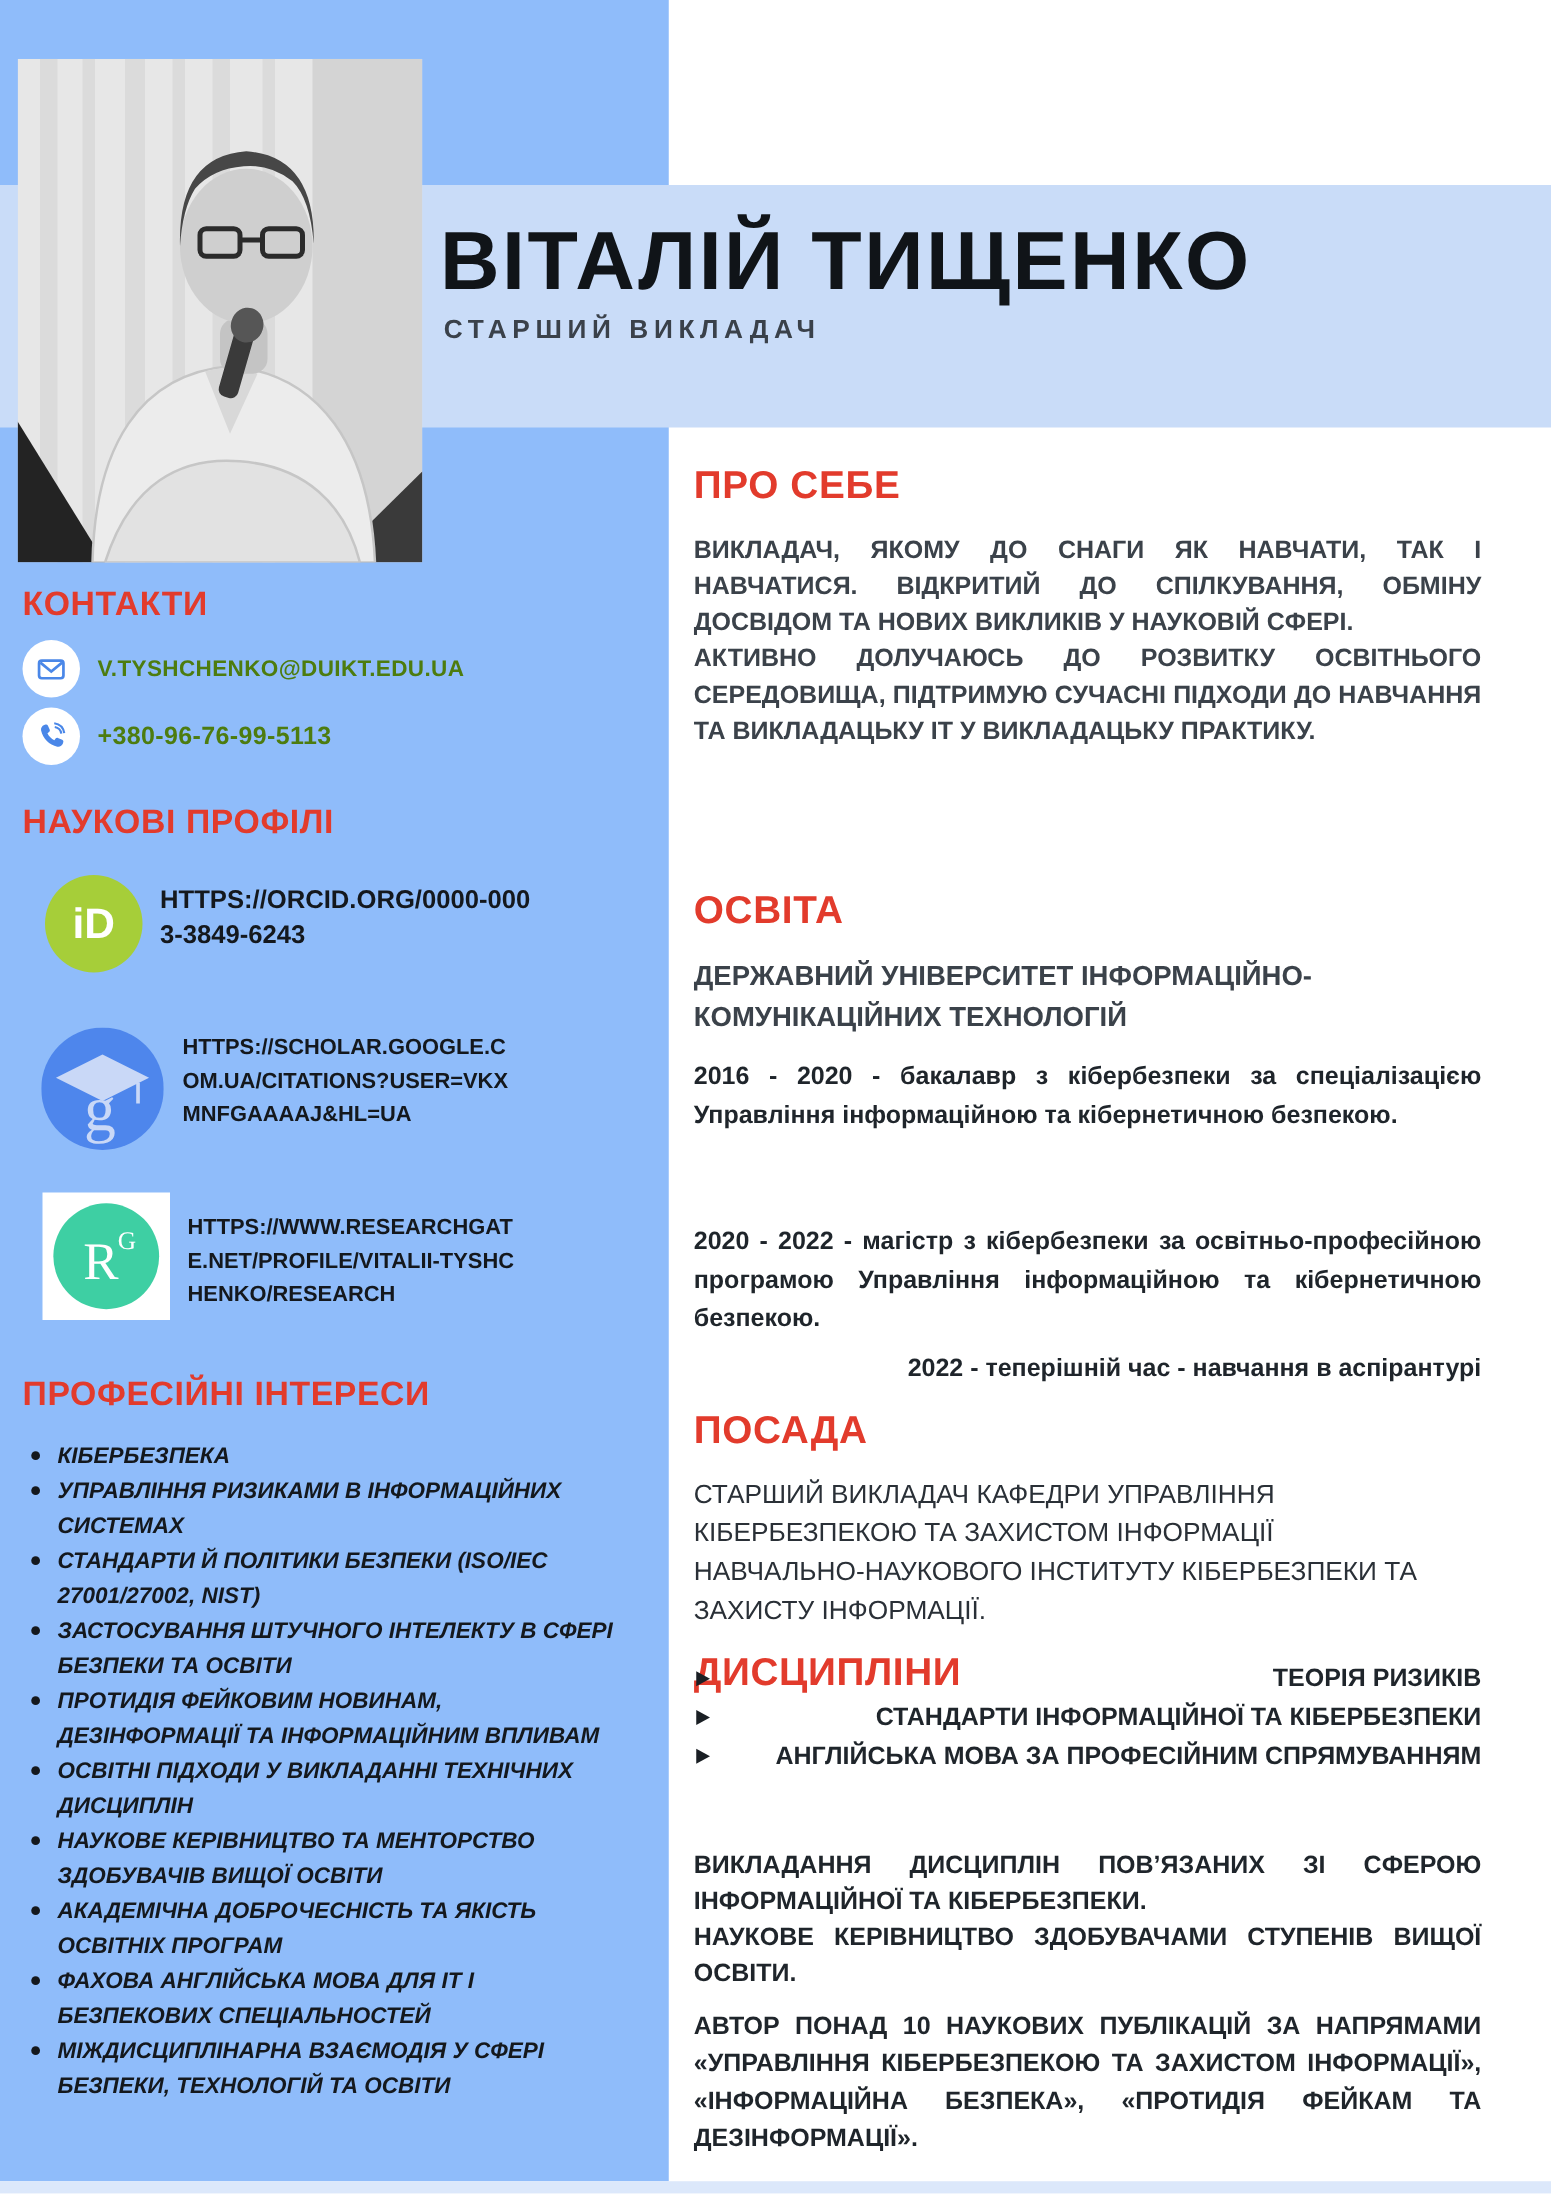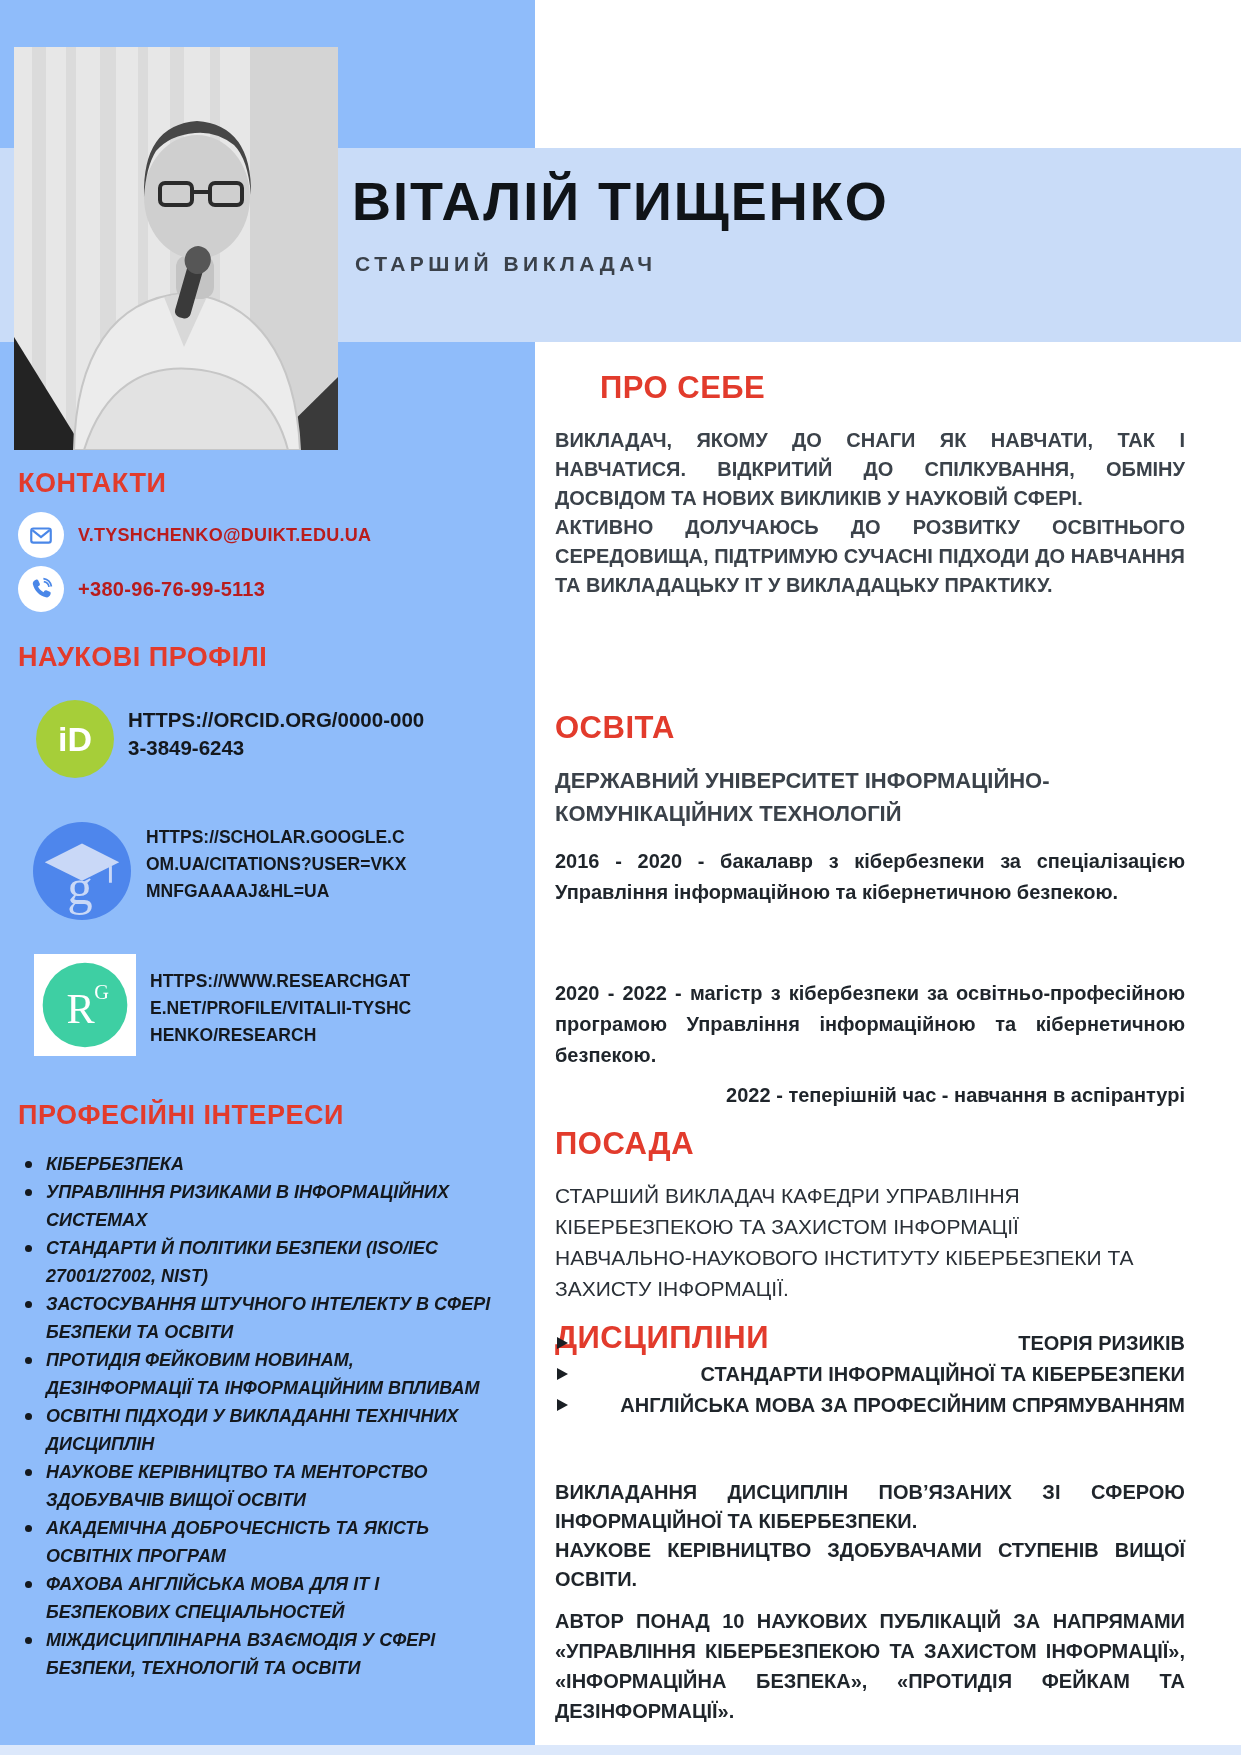--- a/index.html
+++ b/index.html
@@ -8,42 +8,42 @@
     font-family:"Liberation Sans","DejaVu Sans",sans-serif;
   }
   
   .sidebar{position:absolute;left:0;top:0;width:535px;height:1745px;background:#8FBCFA;}
   .header-band{position:absolute;left:0;top:148px;width:1241px;height:194px;background:#C9DCF8;}
   .bottom-strip{position:absolute;left:0;top:1745px;width:1241px;height:10px;background:#DCE8FB;}
   .portrait{position:absolute;left:14px;top:47px;width:324px;height:403px;overflow:hidden;}
   
   .name{
     position:absolute;left:352px;top:170px;margin:0;width:860px;
-    font-size:54px;font-weight:700;font-stretch:condensed;letter-spacing:2px;color:#101418;
+    font-size:66px;font-weight:700;font-stretch:condensed;letter-spacing:2px;color:#101418;
   }
   .subtitle{
     position:absolute;left:355px;top:252px;
     font-size:21px;font-weight:700;letter-spacing:4.5px;color:#3A414A;
   }
   
   .sb-heading{
     position:absolute;left:18px;margin:0;font-stretch:condensed;
     font-size:27px;font-weight:700;color:#E23B2C;letter-spacing:0.5px;
   }
   .sb-heading.contacts{top:468px;}
   .sb-heading.profiles{top:642px;}
   .sb-heading.interests{top:1100px;}
   .contact-row{position:absolute;left:18px;display:flex;align-items:center;gap:14px;}
   .contact-row.email{top:512px;}
   .contact-row.phone{top:566px;}
   .circle-icon{
     width:46px;height:46px;border-radius:50%;background:#ffffff;flex:0 0 46px;
     display:flex;align-items:center;justify-content:center;
   }
-  .contact-text{font-size:18px;font-weight:700;color:#b91c1c;letter-spacing:0.3px;font-stretch:condensed;}
+  .contact-text{font-size:18px;font-weight:700;color:#4d7c0f;letter-spacing:0.3px;font-stretch:condensed;}
   .contact-row.phone .contact-text{font-size:20px;}
   .orcid-badge{
     position:absolute;left:36px;top:700px;width:78px;height:78px;border-radius:50%;
     background:#A6CE39;color:#ffffff;display:flex;align-items:center;justify-content:center;
     font-size:34px;font-weight:700;
   }
   .scholar-badge{position:absolute;left:33px;top:822px;width:98px;height:98px;}
   .rg-badge{
     position:absolute;left:34px;top:954px;width:102px;height:102px;background:#ffffff;
     display:flex;align-items:center;justify-content:center;
@@ -62,21 +62,21 @@
     font-size:18px;line-height:28px;font-weight:700;color:#14181D;font-stretch:condensed;
   }
   .dot{
     position:absolute;left:7px;top:11px;width:7px;height:7px;border-radius:50%;background:#14181D;
   }
   
   .main-heading{
     position:absolute;left:555px;margin:0;font-stretch:condensed;
     font-size:31px;font-weight:700;color:#E23B2C;letter-spacing:0.5px;
   }
-  .main-heading.about{top:370px;margin-left:45px;}
+  .main-heading.about{top:370px;}
   .main-heading.education{top:710px;}
   .main-heading.position{top:1126px;}
   .main-heading.disciplines{top:1320px;}
   .about-text{position:absolute;left:555px;top:426px;width:630px;}
   .about-text p{
     margin:0;font-size:20px;line-height:29px;font-weight:700;color:#3B424A;
     text-align:justify;font-stretch:condensed;
   }
   .university{
     position:absolute;left:555px;top:764px;width:560px;

